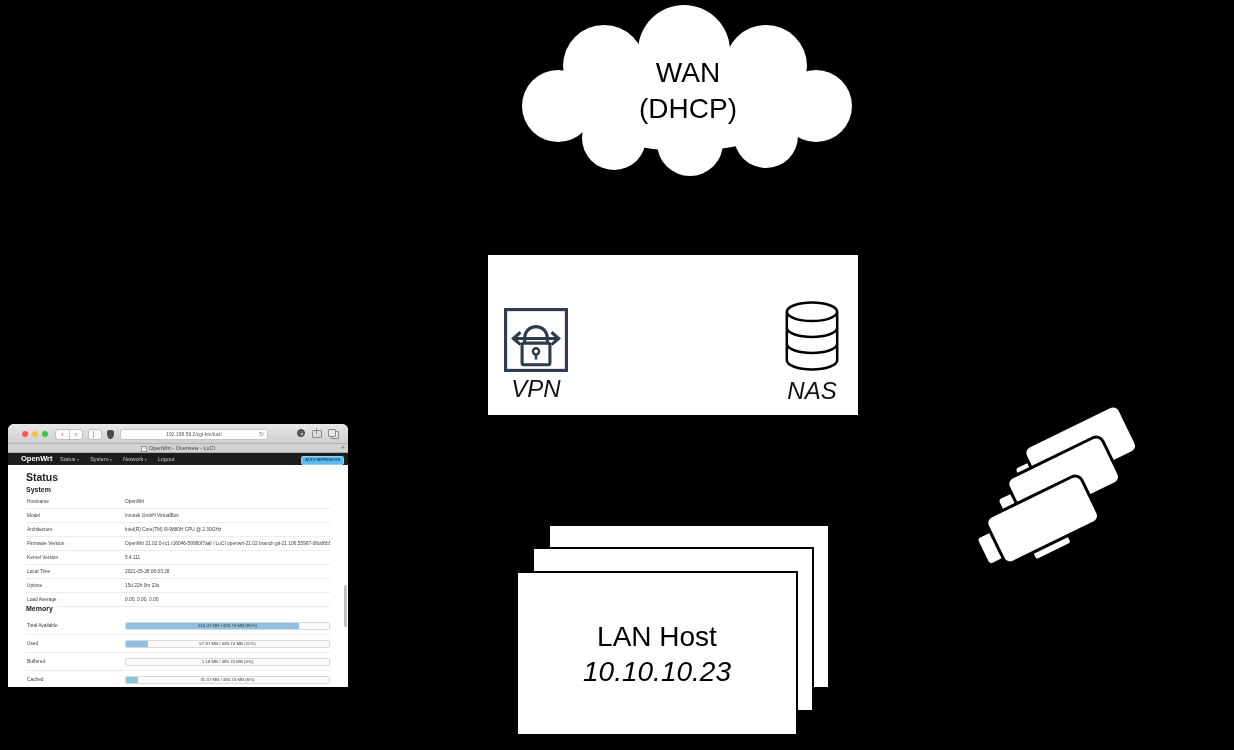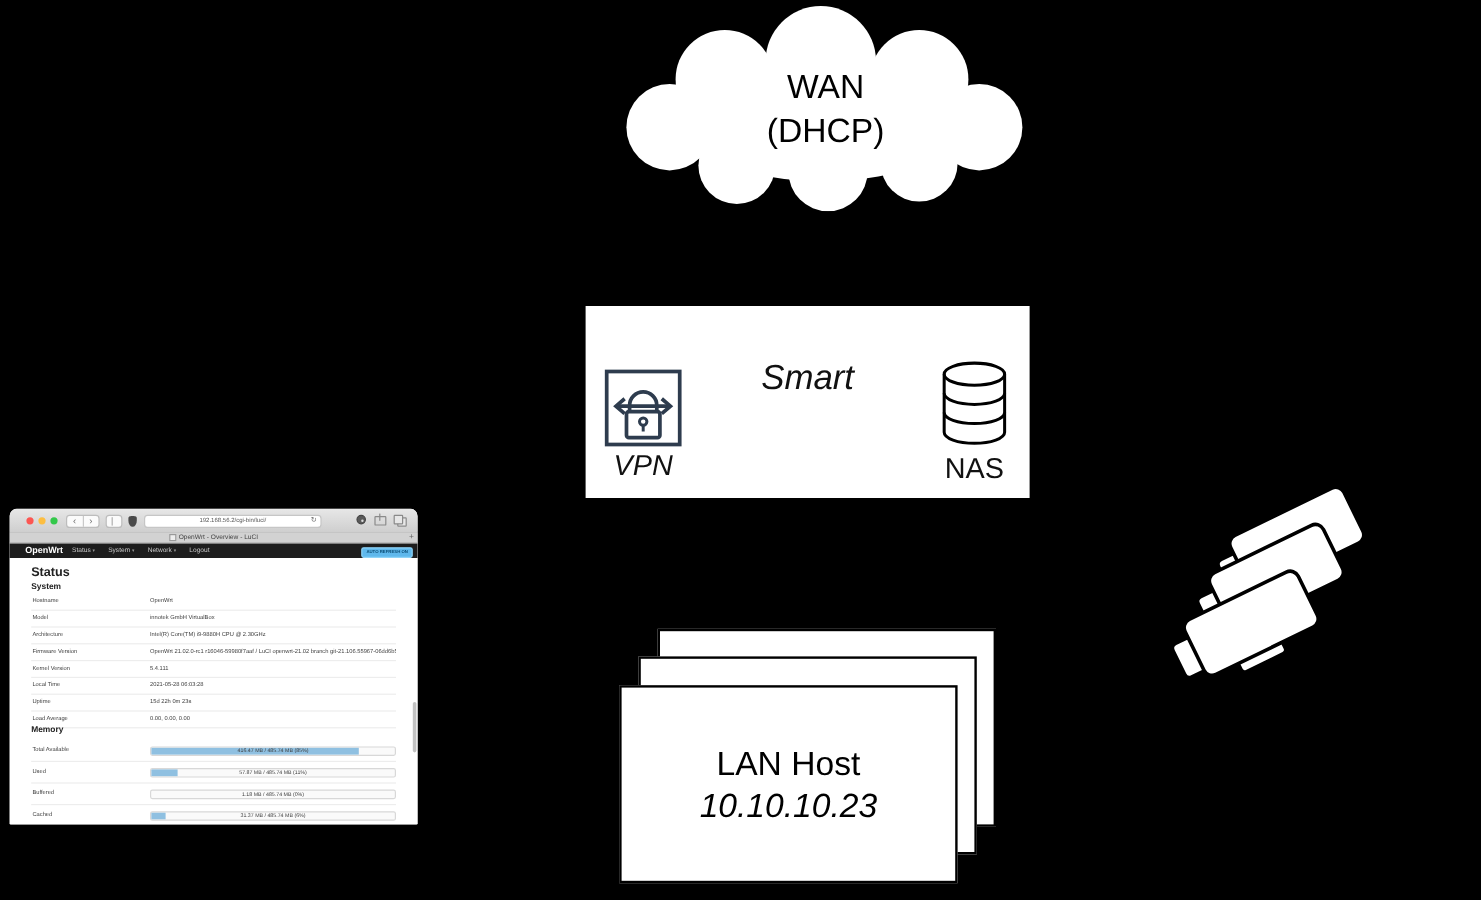--- a/index.html
+++ b/index.html
@@ -15,21 +15,21 @@
     align-items:center;justify-content:center;color:#000;font-size:28px;line-height:36px;
     font-weight:500;padding-top:2px;box-sizing:border-box;}
 
   
   .router-box{left:488px;top:255px;width:370px;height:160px;background:#fff;}
   .router-title{left:0;top:42px;width:100%;text-align:center;font-size:29px;line-height:36px;color:#111;}
   .router-title .it{font-style:italic;}
   .vpn-icon{left:15px;top:52px;width:66px;height:66px;}
   .vpn-label{left:8px;top:120px;width:80px;text-align:center;font-style:italic;font-size:24px;color:#111;}
   .nas-icon{left:293px;top:42px;width:62px;height:80px;}
-  .nas-label{left:284px;top:122px;width:80px;text-align:center;font-size:24px;color:#111;}
+  .nas-label{left:284px;top:122px;width:80px;text-align:center;font-style:italic;font-size:24px;color:#111;}
 
   
   .lan-card{width:282px;height:165px;background:#fff;border:2px solid #000;box-sizing:border-box;}
   .lan-card.front{display:flex;flex-direction:column;align-items:center;justify-content:center;
     font-size:28px;line-height:35px;color:#000;}
   .lan-ip{font-style:italic;}
 
   
   .camera{width:120px;height:52px;transform:rotate(-26deg);}
   .cam-body{position:absolute;left:14px;top:0;width:102px;height:48px;background:#fff;
@@ -124,21 +124,20 @@
     </g>
   </svg>
   <div class="abs cloud-text">
     <span>WAN</span>
     <span>(DHCP)</span>
   </div>
 </div>
 
 <div class="abs router-box">
   <div class="abs router-title">
-    <div class="it">Smart</div>
   </div>
 
   <div class="abs vpn-icon">
     <svg width="66" height="66" viewBox="0 0 64 64">
       <rect x="2.5" y="2.5" width="59" height="59" fill="#fff" stroke="#2e3c4e" stroke-width="3"></rect>
       <path d="M21 35 V30 a11 11 0 0 1 22 0 V35" fill="none" stroke="#2e3c4e" stroke-width="3"></path>
       <line x1="11" y1="30.5" x2="53" y2="30.5" stroke="#2e3c4e" stroke-width="3"></line>
       <polyline points="17,24.5 10,30.5 17,36.5" fill="none" stroke="#2e3c4e" stroke-width="3"></polyline>
       <polyline points="47,24.5 54,30.5 47,36.5" fill="none" stroke="#2e3c4e" stroke-width="3"></polyline>
       <rect x="18.5" y="35" width="27" height="21" rx="2" fill="#fff" stroke="#2e3c4e" stroke-width="3"></rect>

